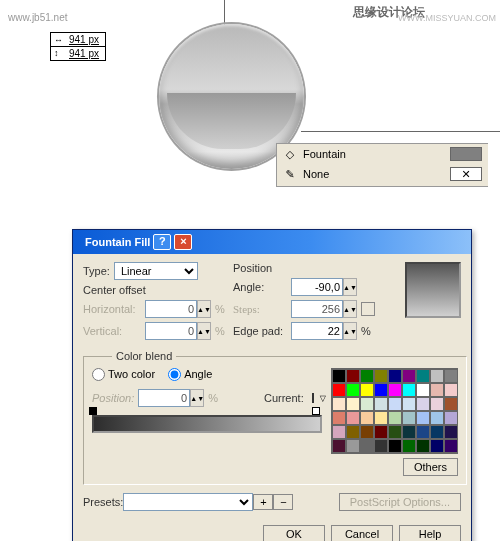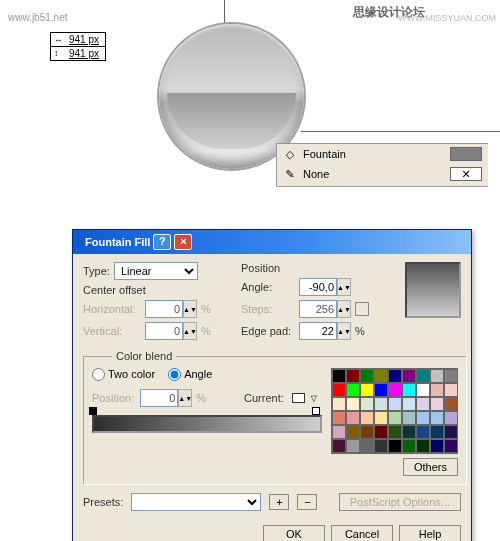--- a/index.html
+++ b/index.html
@@ -18,26 +18,26 @@
   .dimbox div:last-child::before { content: "↕"; }
   .fillpanel { position: absolute; left: 276px; top: 143px; width: 212px; height: 44px; background: #ece7d8; border: 1px solid #999; border-right: none; }
   .fillrow { display: flex; align-items: center; padding: 3px 6px; gap: 6px; }
   .fillicon { width: 14px; height: 14px; display: inline-flex; align-items: center; justify-content: center; font-size: 11px; }
   .fillswatch { width: 32px; height: 14px; margin-left: auto; border: 1px solid #666; }
   .dialog { position: absolute; left: 72px; top: 229px; width: 400px; background: #ece7d8; border: 1px solid #0a246a; box-shadow: 2px 2px 5px rgba(0,0,0,.3); }
   .titlebar { background: linear-gradient(90deg,#0a5bd6,#3c8cf0 60%,#8cc0f9); color: #fff; padding: 4px 12px; font-weight: bold; display: flex; align-items: center; }
   .titlebar .tbtn { margin-left: auto; width: 18px; height: 16px; background: #d84a2f; border: 1px solid #fff; color: #fff; text-align: center; line-height: 12px; border-radius: 2px; cursor: pointer; }
   .titlebar .hbtn { width: 18px; height: 16px; background: #3c8cf0; border: 1px solid #fff; color: #fff; text-align: center; line-height: 12px; border-radius: 2px; margin-left: 3px; cursor: pointer; }
   .content { padding: 8px 10px; }
-  .row { display: flex; align-items: flex-start; gap: 8px; }
+  .row { display: flex; align-items: flex-start; }
   .label { color: #333; }
   .dimlabel { color: #aca899; }
   select, input[type=text] { font-size: 11px; border: 1px solid #7f9db9; background: #fff; height: 18px; padding: 0 2px; }
   .spin { display: inline-flex; align-items: center; }
-  .spin input { width: 38px; text-align: right; }
+  .spin input { width: 52px; text-align: right; }
   .spin .ud { width: 14px; height: 18px; background: #e8e4d8; border: 1px solid #aaa; font-size: 7px; display: flex; flex-direction: column; justify-content: space-around; align-items: center; cursor: pointer; }
   fieldset.gb { border: 1px solid #fff; border-top-color: #aca899; border-left-color: #aca899; margin-top: 6px; padding: 6px 8px 8px; }
   fieldset.gb legend { color: #333; padding: 0 4px; margin-left: 20px; }
   .leftcol { width: 150px; }
   .rightcol { flex: 1; }
   .preview { width: 56px; height: 56px; border: 2px inset #999; background: linear-gradient(180deg,#555,#d0d0d0); }
   .radio { display: inline-flex; align-items: flex-start; gap: 3px; margin-right: 10px; }
   .radio input { margin: 0; }
   .palette { display: grid; grid-template-columns: repeat(9,14px); grid-auto-rows: 14px; gap: 0; border: 1px solid #666; background: #fff; width: 127px; }
   .palette span { border: 1px solid #666; }
@@ -120,21 +120,21 @@
           <div style="flex:1;">
             <div class="label">Position</div>
             <div class="optrow" style="margin-top:4px;">
               <span class="label" style="width:54px;">Angle:</span>
               <span class="spin">
                   <input type="text" value="-90,0" style="">
                   <span class="ud">▲▼</span>
                 </span>
             </div>
             <div class="optrow">
-              <span class="dimlabel" style="width:54px;">Steps:</span>
+              <span class="dimlabel" style="width:54px;font-family:Liberation Serif, serif;">Steps:</span>
               <span class="spin">
                   <input type="text" disabled="" value="256" style="">
                   <span class="ud">▲▼</span>
                 </span>
               <span class="lock"></span>
             </div>
             <div class="optrow">
               <span class="label" style="width:54px;">Edge pad:</span>
               <span class="spin">
                   <input type="text" value="22" style="">
@@ -154,27 +154,27 @@
         <div style="width:225px;">
           <label class="radio">
               <input type="radio" name="cb" style="">
               <span>Two color</span>
             </label>
           <label class="radio">
               <input type="radio" name="cb" checked="" style="">
               <span>Angle</span>
             </label>
           <div class="optrow" style="margin-top:6px;">
-            <span class="dimlabel" style="width:48px;">Position:</span>
+            <span class="dimlabel" style="width:48px;font-style:italic;">Position:</span>
             <span class="spin">
                 <input type="text" disabled="" value="0" style="">
                 <span class="ud">▲▼</span>
               </span>
             <span class="dimlabel">%</span>
-            <span class="label" style="padding-left:34px;">Current:</span>
+            <span class="label" style="margin-left:8px;padding-left:34px;">Current:</span>
             <span class="swatch-sm" style="background:#fff;margin-left:4px;"></span>
             <span style="font-size:8px;margin-left:2px;">▽</span>
           </div>
           <div style="margin-top:8px;position:relative;">
             <span class="marker" style="left:-3px;background:#000;"></span>
             <span class="marker" style="right:-3px;"></span>
             <div class="gradbar"></div>
           </div>
         </div>
         <div>

